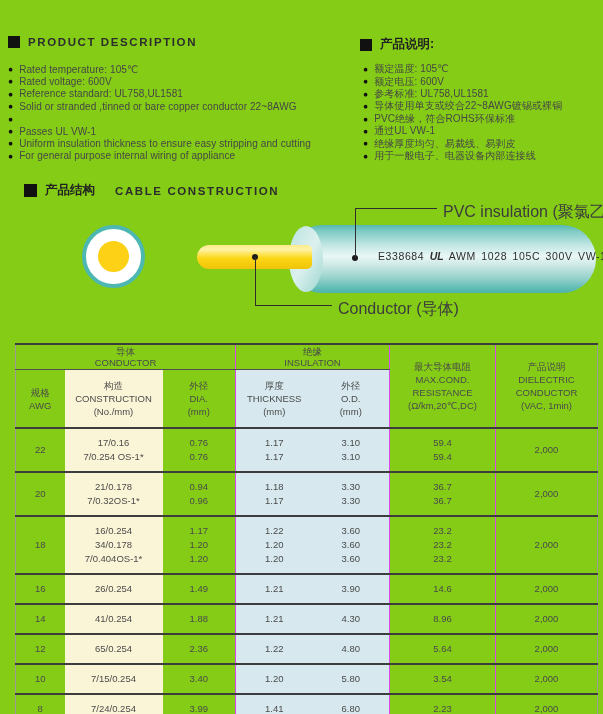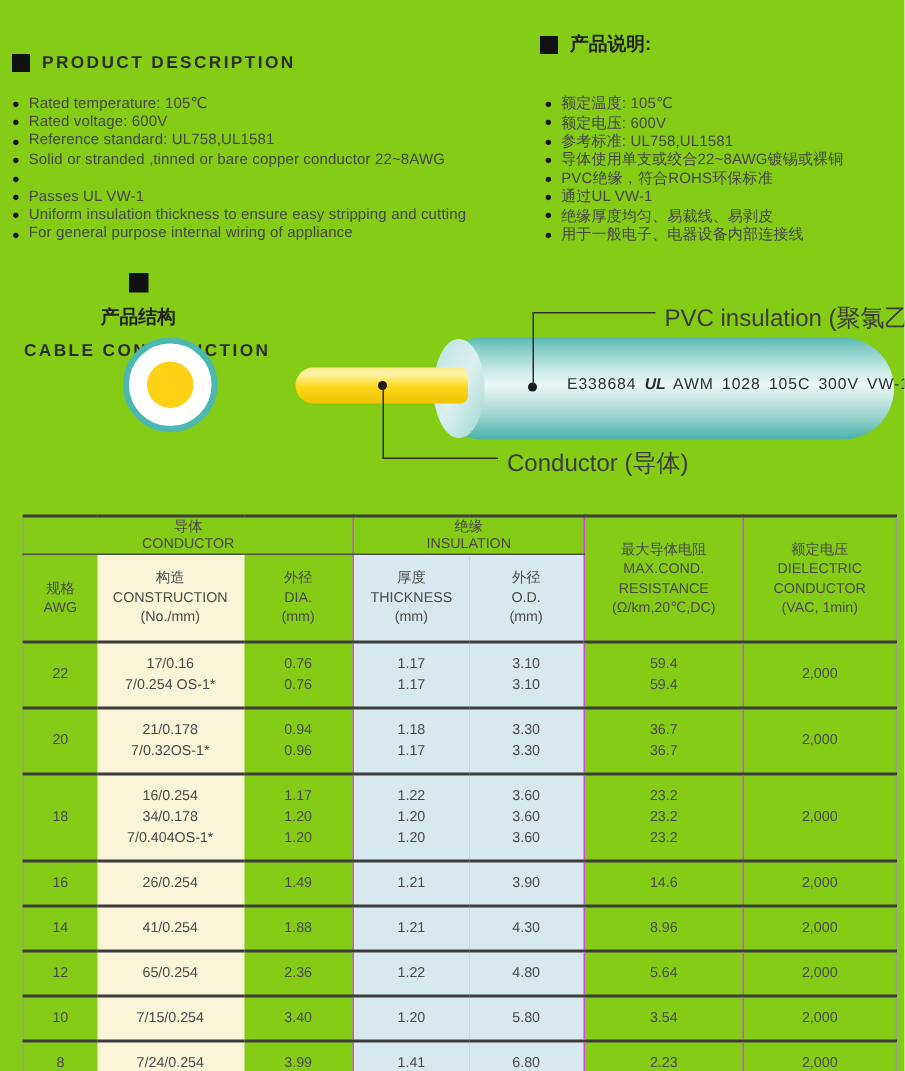--- a/index.html
+++ b/index.html
@@ -87,21 +87,21 @@
       <li>
         <span class="blt">●</span>
         <span class="btx">Uniform insulation thickness to ensure easy stripping and cutting</span>
       </li>
       <li>
         <span class="blt">●</span>
         <span class="btx">For general purpose internal wiring of appliance</span>
       </li>
     </ul>
 
-  <div class="sec-head" style="left:360px;top:21px;">
+  <div class="sec-head" style="left:360px;top:36px;">
     <span class="sq"></span>
     <span class="sec-title-cn">产品说明:</span>
   </div>
   <ul class="blist" style="left:363px;top:63px;">
       <li>
         <span class="blt">●</span>
         <span class="btx">额定温度: 105℃</span>
       </li>
       <li>
         <span class="blt">●</span>
@@ -126,21 +126,21 @@
       <li>
         <span class="blt">●</span>
         <span class="btx">绝缘厚度均匀、易裁线、易剥皮</span>
       </li>
       <li>
         <span class="blt">●</span>
         <span class="btx">用于一般电子、电器设备内部连接线</span>
       </li>
     </ul>
 
-  <div class="sec-head" style="left:4px;top:182px;flex-direction:column;">
+  <div class="sec-head" style="left:24px;top:182px;">
     <span class="sq" style="width:13px;height:13px;"></span>
     <span class="sec-title-cn">产品结构</span>
     <span class="sec-title-en" style="margin-left:12px;">CABLE CONSTRUCTION</span>
   </div>
 
   <div class="xsec">
     <div class="xsec-core"></div>
   </div>
   <div class="capsule"></div>
   <div class="cap-face"></div>
@@ -181,21 +181,21 @@
           <div>绝缘</div>
           <div>INSULATION</div>
         </th>
         <th rowspan="2" class="hdr span2 b-r">
           <div>最大导体电阻</div>
           <div>MAX.COND.</div>
           <div>RESISTANCE</div>
           <div>(Ω/km,20℃,DC)</div>
         </th>
         <th rowspan="2" class="hdr span2">
-          <div>额定电压</div>
+          <div>产品说明</div>
           <div>DIELECTRIC</div>
           <div>CONDUCTOR</div>
           <div>(VAC, 1min)</div>
         </th>
       </tr>
       <tr class="sub-row">
         <th class="hdr">
           <div>规格</div>
           <div>AWG</div>
         </th>

